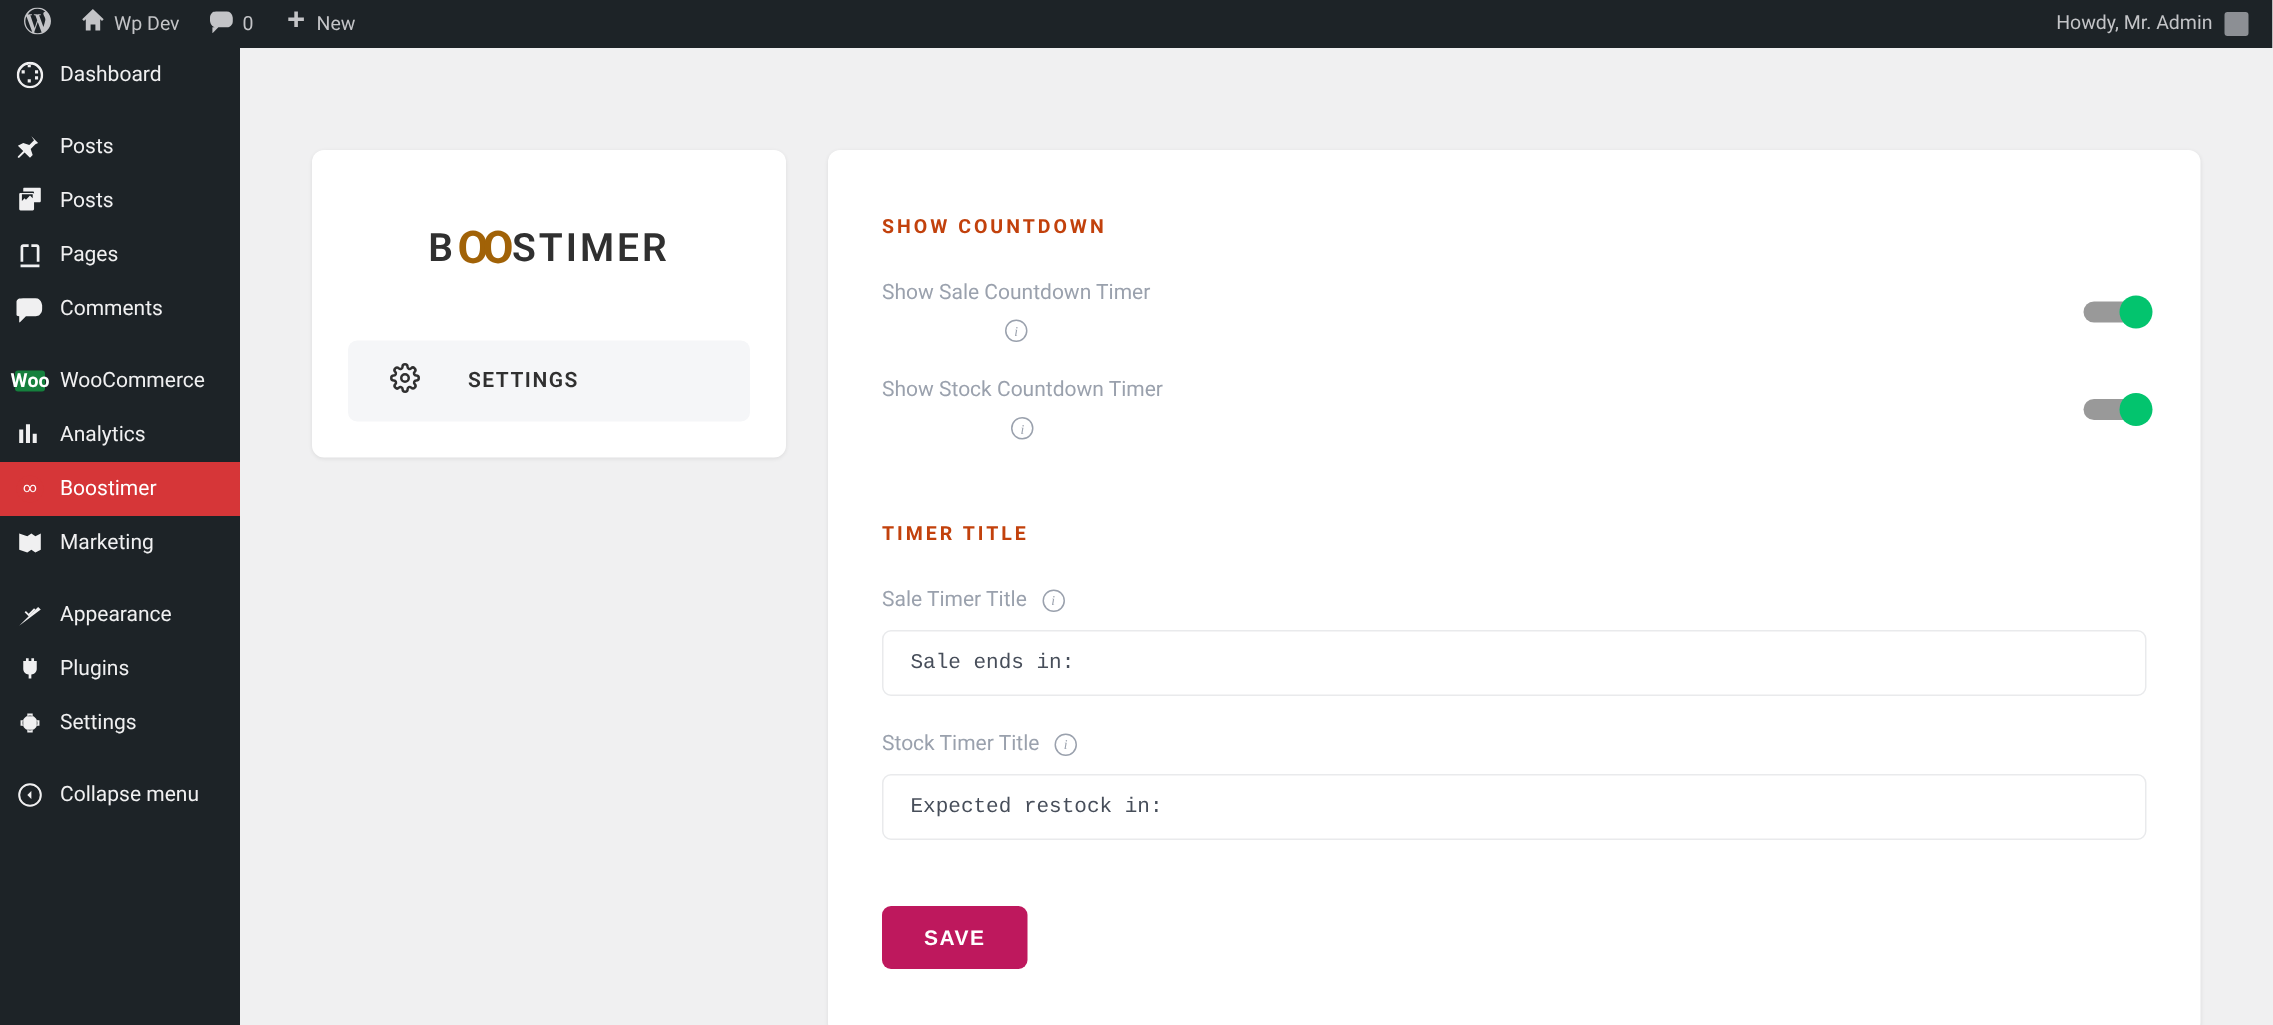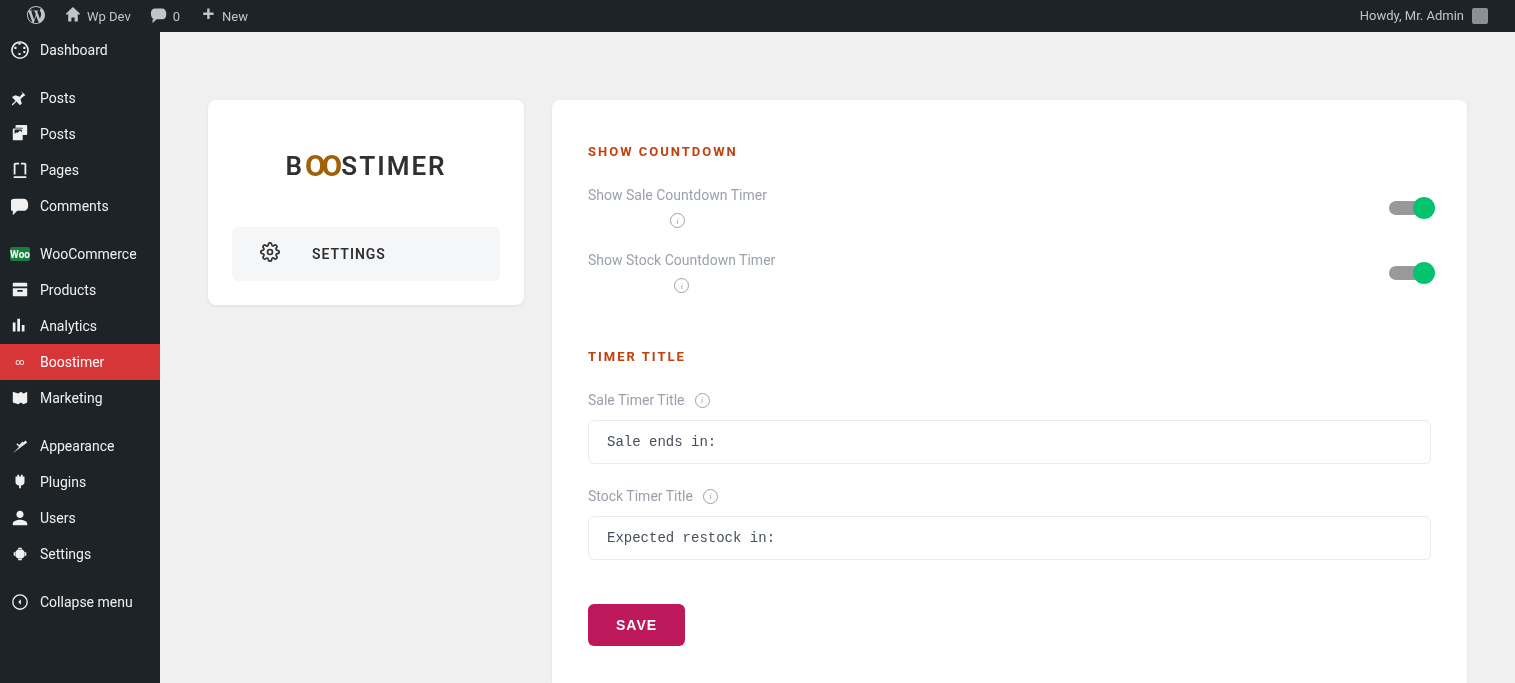--- a/index.html
+++ b/index.html
@@ -1,33 +1,33 @@
 <!DOCTYPE html>
 <html><head>
   <meta charset="utf-8">
   <style>
     * { margin: 0; padding: 0; box-sizing: border-box; }
     body { font-family: -apple-system, BlinkMacSystemFont, "Segoe UI", Roboto, sans-serif; background: #f0f0f1; color: #3c434a; }
     
-    .adminbar { height: 32px; background: #1d2327; color: #c3c4c7; display: flex; align-items: center; padding: 0 19px; font-size: 13px; gap: 17px; }
+    .adminbar { height: 32px; background: #1d2327; color: #c3c4c7; display: flex; align-items: center; padding: 0 8px; font-size: 13px; gap: 17px; }
     .adminbar-left { display: flex; align-items: center; gap: 4px; }
     .adminbar-item { display: flex; align-items: center; gap: 6px; padding: 0 8px; height: 32px; cursor: pointer; }
     .adminbar-right { margin-left: auto; display: flex; gap: 8px; padding-right: 8px; }
     .avatar { width: 16px; height: 16px; background: #8c8f94; border-radius: 2px; }
     
     .wrap { display: flex; min-height: calc(100vh - 32px); }
     
     .sidebar { width: 160px; background: #1d2327; color: #f0f0f1; font-size: 14px; }
     .menu-item { display: flex; align-items: center; gap: 10px; padding: 8px 10px; cursor: pointer; color: #f0f0f1; position: relative; }
     .menu-item.active { background: #d63638; color: #fff; }
     .menu-item.active::after { content: ''; position: absolute; right: -8px; top: 50%; transform: translateY(-50%); border: 8px solid transparent; border-right-color: #f0f0f1; }
     .menu-sep { height: 12px; }
     .menu-icon { width: 20px; height: 20px; display: flex; align-items: center; justify-content: center; flex-shrink: 0; }
     .menu-icon svg { fill: currentColor; }
-    .woo-badge { width: 20px; height: 14px; background: #15803d; color: #fff; font-size: 10px; font-weight: bold; display: flex; align-items: center; justify-content: center; border-radius: 2px; }
+    .woo-badge { width: 20px; height: 14px; background: #15803d; color: #fff; font-size: 13px; font-weight: bold; display: flex; align-items: center; justify-content: center; border-radius: 2px; }
     .boost-badge { width: 18px; height: 18px; background: #d63638; color: #fff; font-size: 9px; border-radius: 50%; display: flex; align-items: center; justify-content: center; }
     
     .content { flex: 1; padding: 68px 48px; display: flex; gap: 28px; align-items: flex-start; }
     
     .card-left { background: #fff; border-radius: 8px; box-shadow: 0 1px 3px rgba(0,0,0,0.08); padding: 48px 24px 24px; width: 316px; display: flex; flex-direction: column; align-items: center; }
     .logo-text { font-size: 26px; font-weight: 600; letter-spacing: 2px; color: #303030; margin-bottom: 44px; display: flex; align-items: center; }
     .logo-o { color: #a16207; font-size: 30px; font-weight: bold; letter-spacing: -4px; margin: 0 3px 0 1px; }
     .settings-btn { display: flex; align-items: center; gap: 32px; background: #f5f6f8; border-radius: 6px; padding: 15px 28px; width: 100%; cursor: pointer; }
     .settings-btn-label { font-weight: 600; letter-spacing: 1px; font-size: 14px; color: #303030; }
     
@@ -133,28 +133,20 @@
     <div class="menu-sep"></div>
     <div class="menu-item">
       <span class="menu-icon">
           <span class="woo-badge">Woo</span>
         </span>
       <span>WooCommerce</span>
     </div>
     <div class="menu-item">
       <span class="menu-icon">
           <svg width="18" height="18" viewBox="0 0 20 20">
-            <path fill="currentColor" d="M17 2H3c-.6 0-1 .4-1 1v3h16V3c0-.6-.4-1-1-1zM2 16c0 .6.4 1 1 1h14c.6 0 1-.4 1-1V8H2v8zm5-6h6v2H7v-2z"></path>
-          </svg>
-        </span>
-      <span>Products</span>
-    </div>
-    <div class="menu-item">
-      <span class="menu-icon">
-          <svg width="18" height="18" viewBox="0 0 20 20">
             <path fill="currentColor" d="M2 16h3V6H2v10zm5 0h3V2H7v14zm5 0h3V9h-3v7z"></path>
           </svg>
         </span>
       <span>Analytics</span>
     </div>
     <div class="menu-item active">
       <span class="menu-icon">
           <span class="boost-badge">∞</span>
         </span>
       <span>Boostimer</span>
@@ -176,28 +168,20 @@
         </span>
       <span>Appearance</span>
     </div>
     <div class="menu-item">
       <span class="menu-icon">
           <svg width="18" height="18" viewBox="0 0 20 20">
             <path fill="currentColor" d="M13 4V2h-2v2H9V2H7v2H5v6c0 2.2 1.8 4 4 4v3h2v-3c2.2 0 4-1.8 4-4V4h-2z"></path>
           </svg>
         </span>
       <span>Plugins</span>
-    </div>
-    <div class="menu-item">
-      <span class="menu-icon">
-          <svg width="18" height="18" viewBox="0 0 20 20">
-            <path fill="currentColor" d="M10 10c2.2 0 4-1.8 4-4s-1.8-4-4-4-4 1.8-4 4 1.8 4 4 4zm0 2c-2.7 0-8 1.3-8 4v2h16v-2c0-2.7-5.3-4-8-4z"></path>
-          </svg>
-        </span>
-      <span>Users</span>
     </div>
     <div class="menu-item">
       <span class="menu-icon">
           <svg width="18" height="18" viewBox="0 0 20 20">
             <path fill="currentColor" d="M10 4.5c-3 0-5.5 2.5-5.5 5.5S7 15.5 10 15.5s5.5-2.5 5.5-5.5S13 4.5 10 4.5zm0 0M3 8h2v4H3zm12 0h2v4h-2zM8 3h4v2H8zm0 12h4v2H8z"></path>
           </svg>
         </span>
       <span>Settings</span>
     </div>
     <div class="menu-sep"></div>

